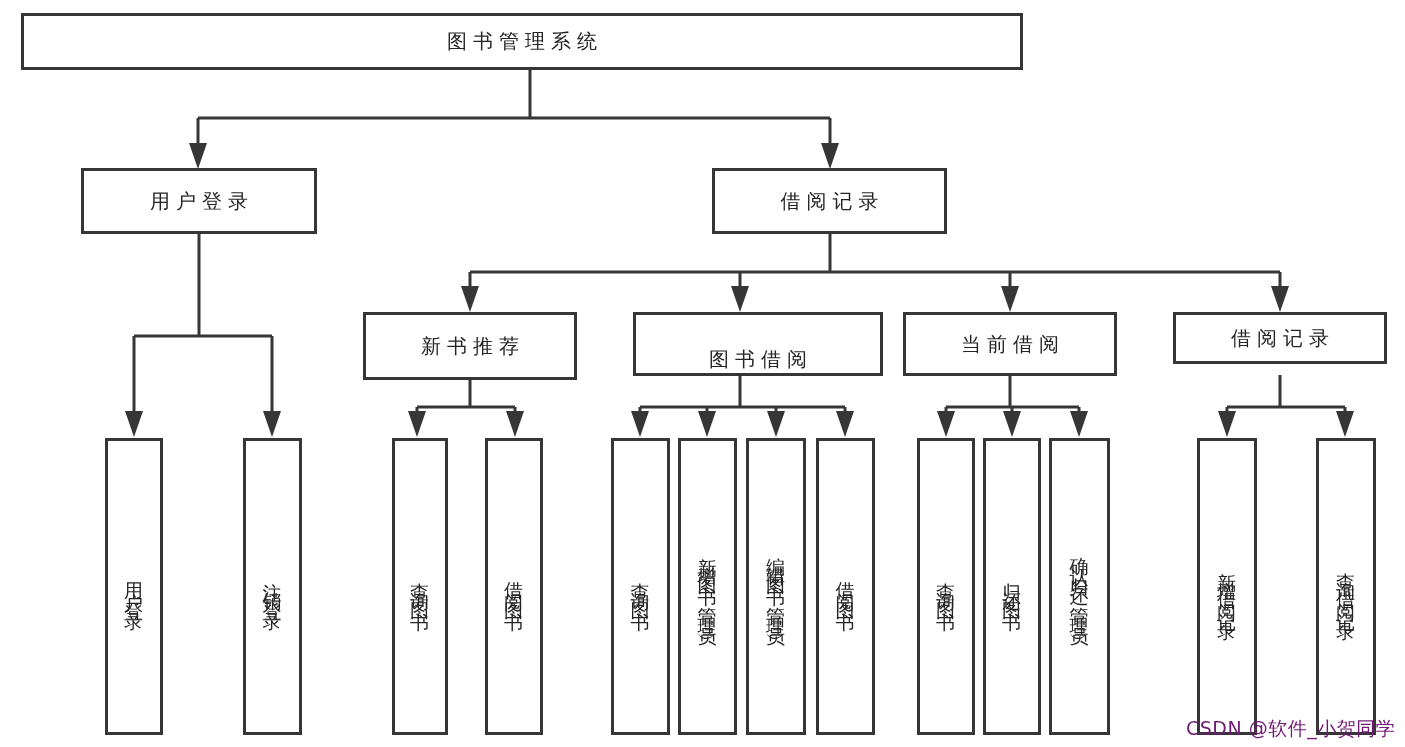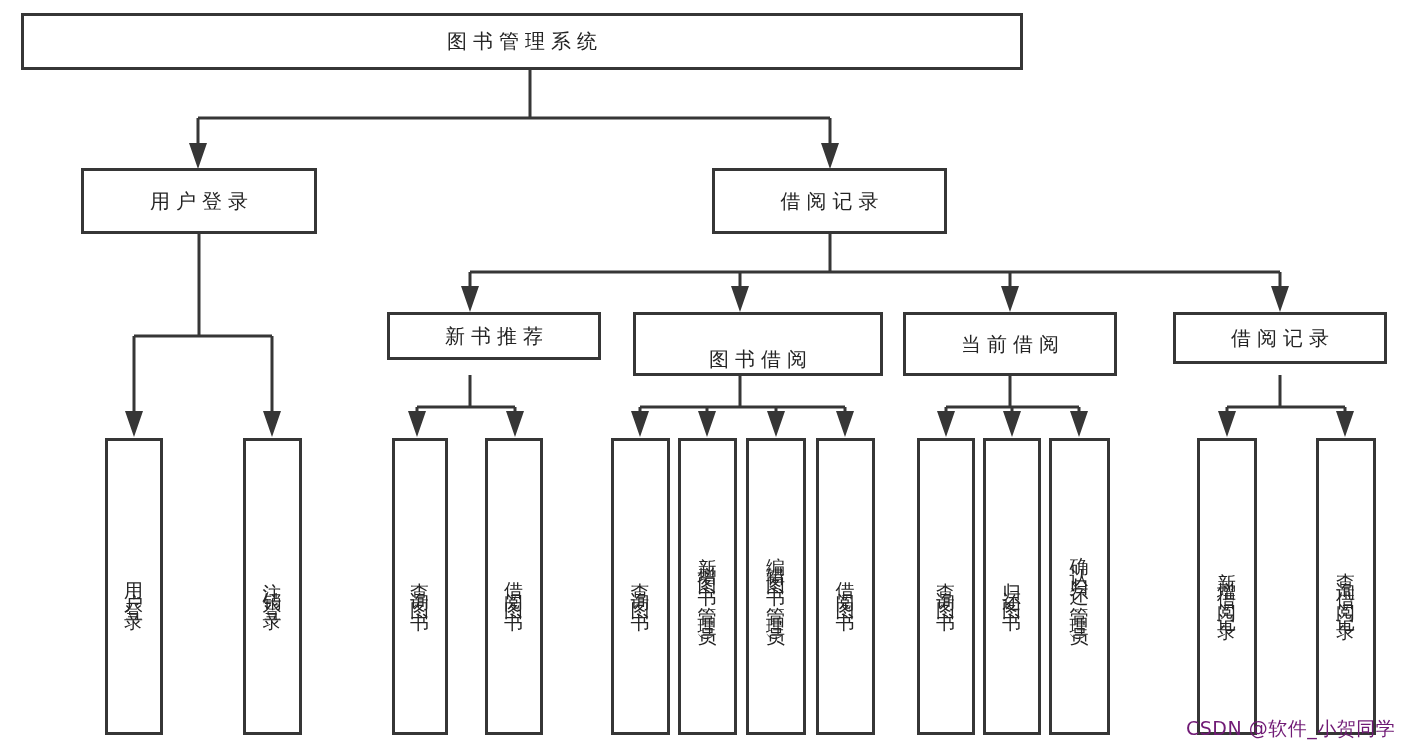--- a/index.html
+++ b/index.html
@@ -84,21 +84,21 @@
     <span class="lbl">图书管理系统</span>
   </div>
 
   <div class="node" style="left:81px; top:168px; width:236px; height:66px;">
     <span class="lbl">用户登录</span>
   </div>
   <div class="node" style="left:712px; top:168px; width:235px; height:66px;">
     <span class="lbl">借阅记录</span>
   </div>
 
-  <div class="node" style="left:363px; top:312px; width:214px; height:48px;margin-left:24px;">
+  <div class="node" style="left:363px; top:312px; width:214px; height:68px;">
     <span class="lbl">新书推荐</span>
   </div>
   <div class="node" style="left:633px; top:312px; width:250px; height:64px;align-items:flex-end;">
     <span class="lbl">图书借阅</span>
   </div>
   <div class="node" style="left:903px; top:312px; width:214px; height:64px;align-items:center;">
     <span class="lbl">当前借阅</span>
   </div>
   <div class="node" style="left:1173px; top:312px; width:214px; height:52px;">
     <span class="lbl">借阅记录</span>

